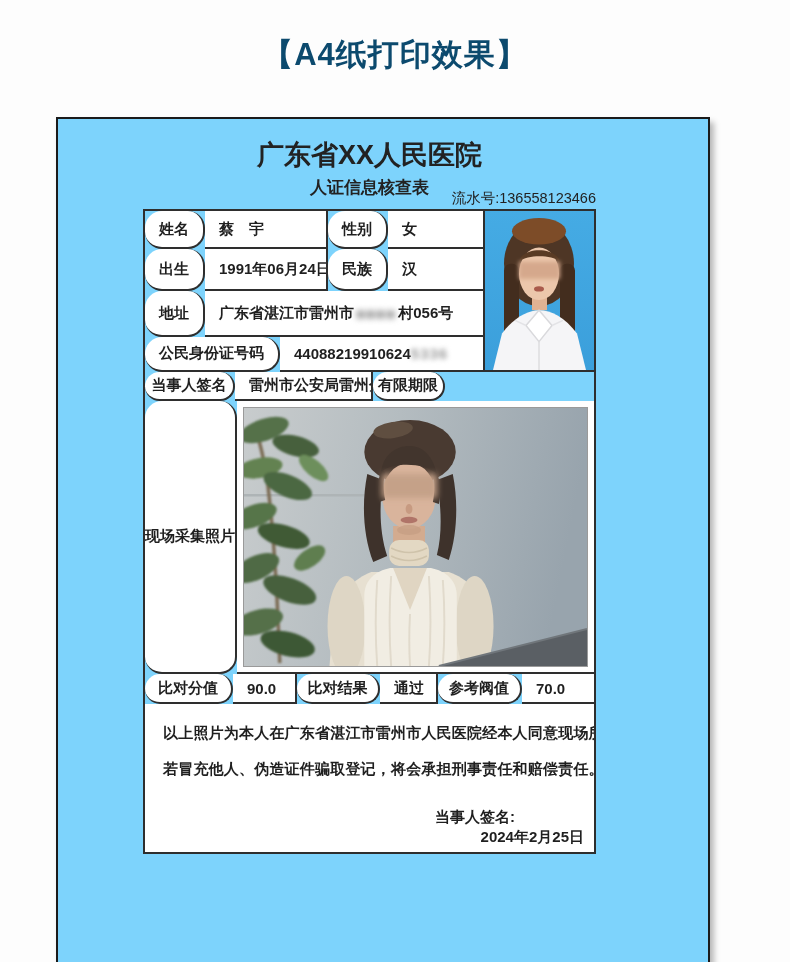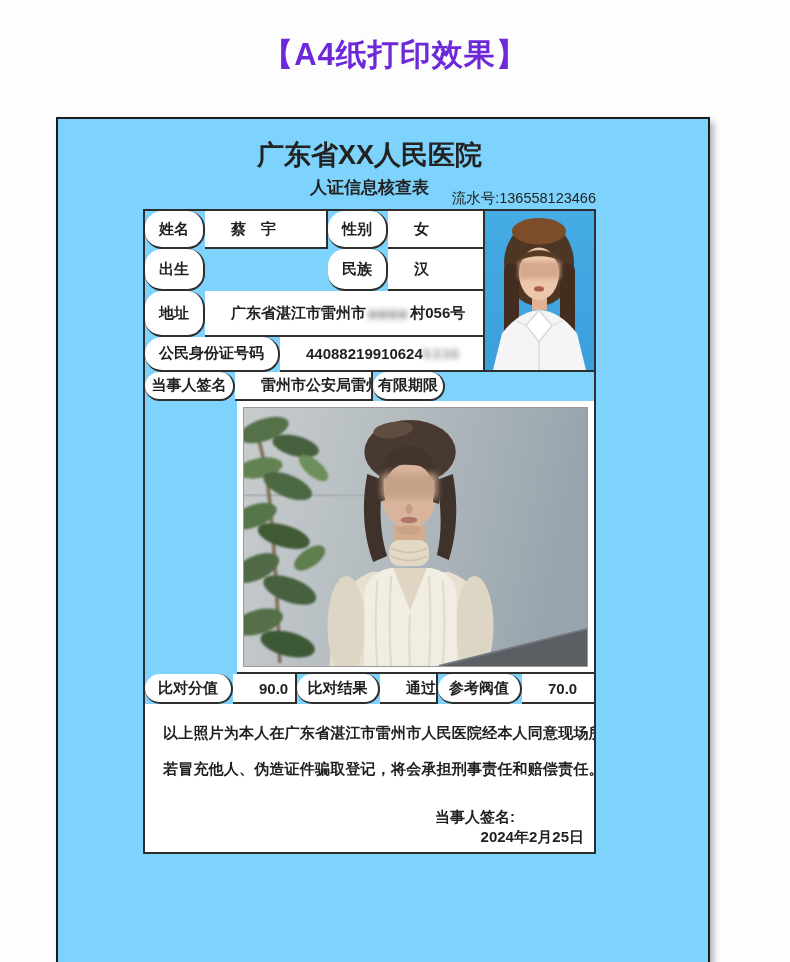--- a/index.html
+++ b/index.html
@@ -4,21 +4,21 @@
 <style>
   html,body{margin:0;padding:0;}
   body{
     width:790px;height:962px;position:relative;overflow:hidden;
     background:#fdfdfd;
     font-family:"Liberation Sans","DejaVu Sans",sans-serif;
     color:#1c1c1c;
   }
   .caption{
     position:absolute;top:34px;left:0;width:100%;
-    text-align:center;font-size:31px;font-weight:700;color:#6d28d9;
+    text-align:center;font-size:31px;font-weight:700;color:#0c4a6e;
     letter-spacing:1px;
   }
   .paper{
     position:absolute;left:56px;top:117px;width:654px;height:870px;
     background:#7dd3fc;border:2px solid #1b1b1b;box-sizing:border-box;
     box-shadow:4px 5px 6px rgba(0,0,0,0.28);
   }
   .doc-title{
     position:absolute;left:85px;top:18px;width:453px;
     text-align:center;font-size:27px;font-weight:700;color:#222;
@@ -36,21 +36,21 @@
     border:2px solid #2e2e2e;box-sizing:border-box;
   }
   .cell{
     position:absolute;box-sizing:border-box;
     border-right:2px solid #2e2e2e;border-bottom:2px solid #2e2e2e;
     display:flex;align-items:center;
     font-size:15px;font-weight:700;color:#1f1f1f;
     background:#fff;white-space:nowrap;overflow:hidden;
   }
   .cell.lbl{justify-content:center;text-align:center;border-radius:17px;}
-  .cell.val{padding-left:26px;text-align:right;}
+  .cell.val{padding-left:14px;text-align:right;}
   .cell.no-br{border-right:none;}
   .cell.no-bb{border-bottom:none;}
   .masked{
     filter:blur(3px);color:#8d8d8d;margin:0 2px;letter-spacing:1px;
   }
   .masked-id{
     filter:blur(2.4px);color:#9a9a9a;letter-spacing:1px;
   }
   .small-val{font-size:13.5px;letter-spacing:-0.2px;}
   .live-photo-frame{
@@ -118,40 +118,42 @@
           <path d="M8,157 L17,121 C29,105 43,98 54,98 C66,98 80,105 92,121 L101,157 Z" fill="#f5f5f7"></path>
           <path d="M54,98 L41,113 L54,129 L67,113 Z" fill="#ffffff" stroke="#d9d9dc" stroke-width="1.5"></path>
           <line x1="54" y1="129" x2="54" y2="157" stroke="#dcdcdf" stroke-width="1.5"></line>
           <path d="M41,113 L30,108" stroke="#e3e3e6" stroke-width="1.5"></path>
           <path d="M67,113 L78,108" stroke="#e3e3e6" stroke-width="1.5"></path>
         </svg>
       </div>
     </div>
 
     <div class="cell lbl" style="left:0;top:38px;width:60px;height:42px">出生</div>
+    <div class="cell val" style="left:60px;top:38px;width:123px;height:42px">1991年06月24日</div>
     <div class="cell lbl" style="left:183px;top:38px;width:60px;height:42px">民族</div>
     <div class="cell val" style="left:243px;top:38px;width:97px;height:42px">汉</div>
 
     <div class="cell lbl" style="left:0;top:80px;width:60px;height:46px">地址</div>
     <div class="cell val" style="left:60px;top:80px;width:280px;height:46px">
       <span>广东省湛江市雷州市</span>
         <span class="masked">■■■■</span>
         <span>村056号</span>
     </div>
 
     <div class="cell lbl" style="left:0;top:126px;width:135px;height:35px">公民身份证号码</div>
     <div class="cell val" style="left:135px;top:126px;width:205px;height:35px">
       <span>44088219910624</span>
         <span class="masked-id">5336</span>
     </div>
 
     <div class="cell lbl" style="left:0;top:161px;width:90px;height:29px">当事人签名</div>
     <div class="cell val" style="left:90px;top:161px;width:138px;height:29px">雷州市公安局雷州分局</div>
     <div class="cell lbl" style="left:228px;top:161px;width:72px;height:29px">有限期限</div>
 
+    <div class="cell lbl" style="left:0;top:190px;width:92px;height:273px">现场采集照片</div>
     <div class="cell no-br" style="left:92px;top:190px;width:357px;height:273px;padding:0">
       <div class="live-photo-frame">
         <svg viewBox="0 0 345 258" preserveAspectRatio="none">
           <defs>
             <linearGradient id="wall" x1="0" y1="0" x2="1" y2="0.15">
               <stop offset="0" stop-color="#c8cccd"></stop>
               <stop offset="0.45" stop-color="#b4bcc0"></stop>
               <stop offset="1" stop-color="#98a4ad"></stop>
             </linearGradient>
             <filter id="fb2" x="-30%" y="-30%" width="160%" height="160%">

